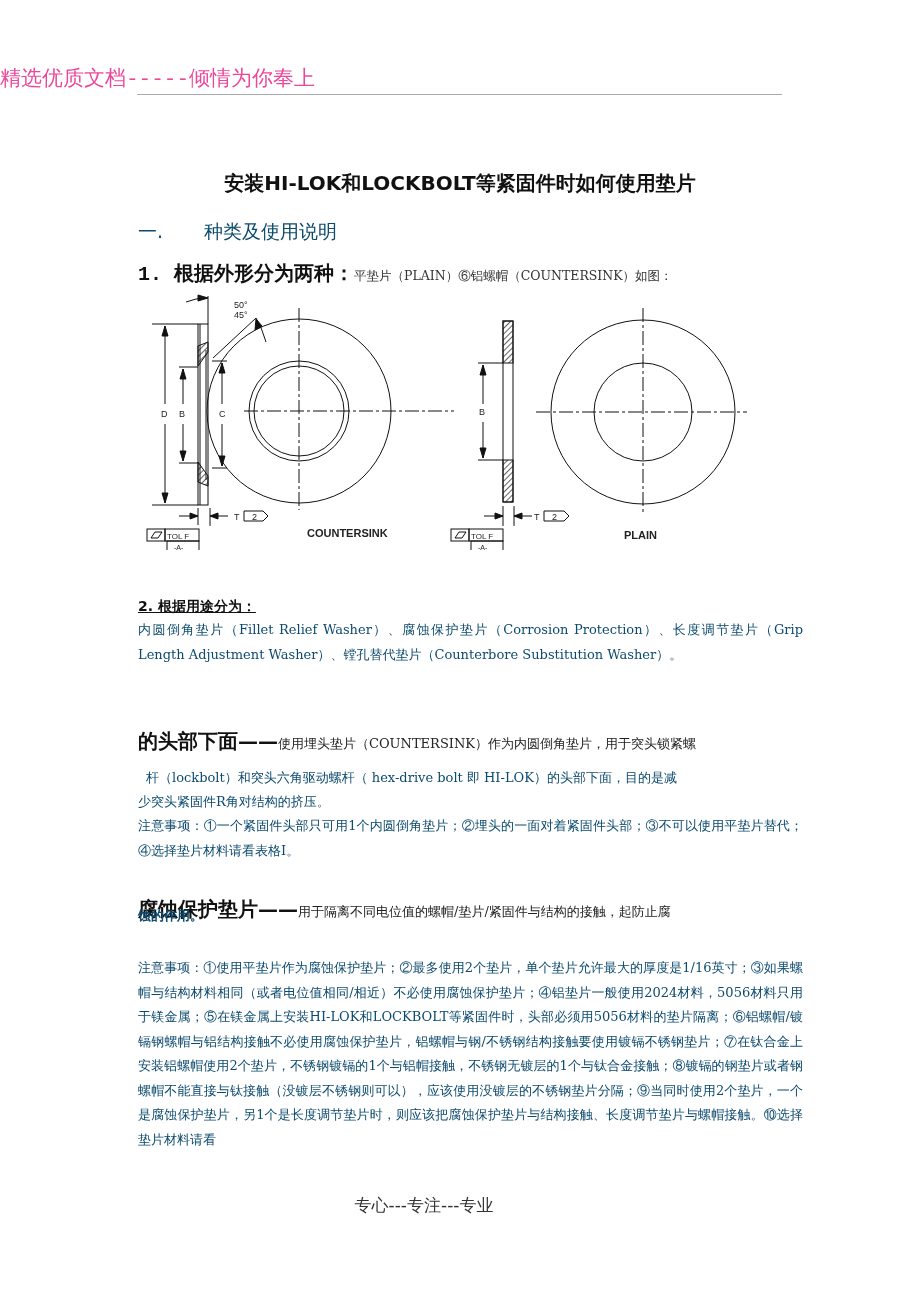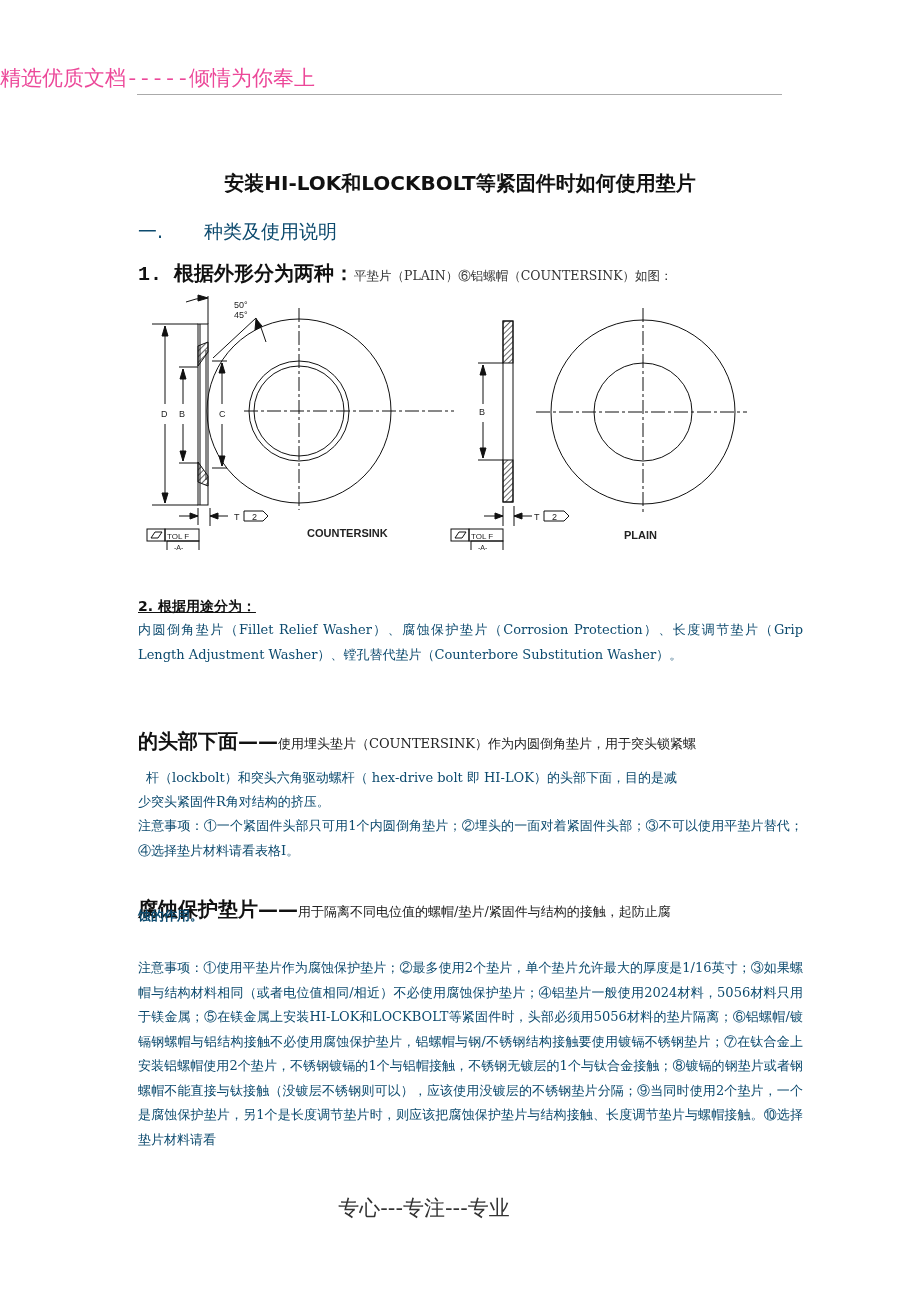--- a/index.html
+++ b/index.html
@@ -14,21 +14,21 @@
   .section .num { display: inline-block; width: 66px; }
   .p1 { position: absolute; left: 138px; top: 260px; font-size: 13px; }
   .p1 b { font-family: Liberation Mono, monospace; font-size: 20px; }
   .p1 span.light { font-size: 12.5px; color: #333; }
   .figure { position: absolute; left: 134px; top: 290px; width: 640px; height: 260px; text-decoration: underline; }
   .h2 { position: absolute; left: 138px; font-size: 14px; font-weight: bold; font-family: "DejaVu Sans", sans-serif; text-decoration: underline; }
   .para { position: absolute; left: 138px; width: 665px; font-size: 13px; line-height: 24.5px; color: #0c4a6e; text-align: justify; }
   .lead { font-size: 20px; font-weight: bold; font-family: "DejaVu Sans", sans-serif; color: #111; }
   .leadline { position: absolute; left: 138px; width: 665px; font-size: 13px; line-height: 30px; color: #222; }
   .footer { position: absolute; left: 0; top: 1194px; width: 848px; text-align: center;
-            font-size: 21px; color: #333; font-family: "DejaVu Sans", sans-serif; }
+            font-size: 17px; color: #333; font-family: "DejaVu Sans", sans-serif; }
 </style>
 </head>
 <body>
 
 <div class="header">精选优质文档-----倾情为你奉上</div>
 <div class="header-rule"></div>
 
 <div class="title">安装HI-LOK和LOCKBOLT等紧固件时如何使用垫片</div>
 
 <div class="section">

